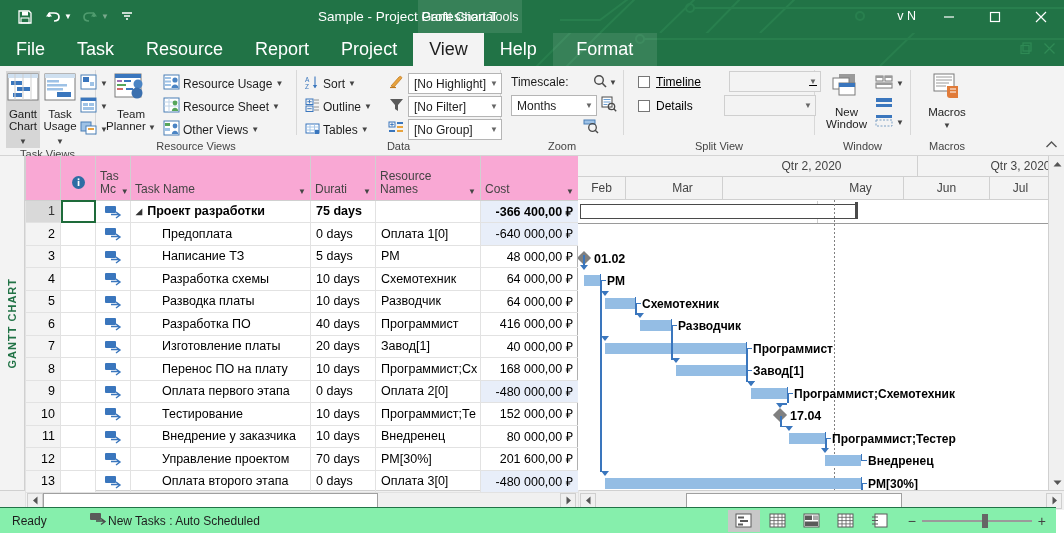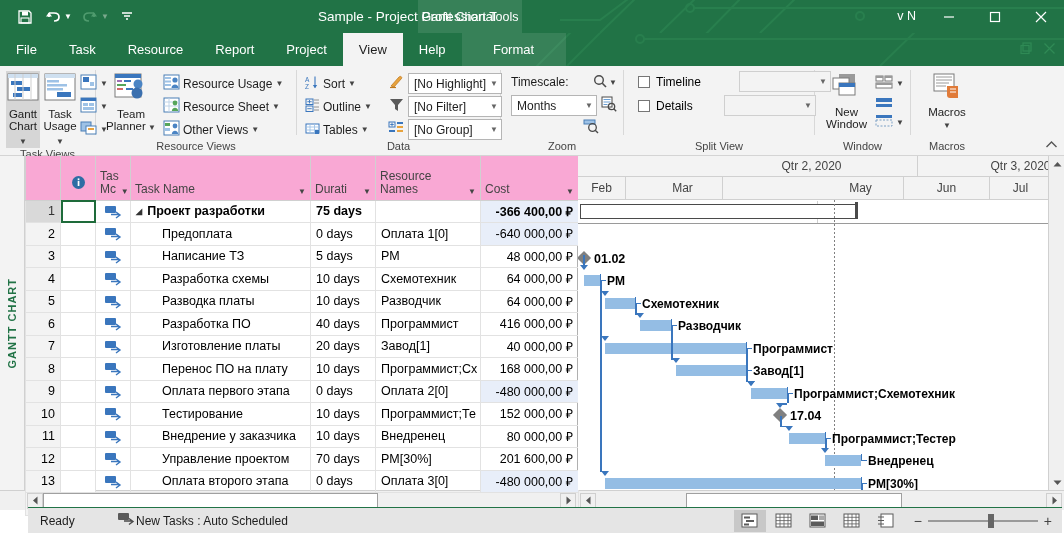--- a/index.html
+++ b/index.html
@@ -43,21 +43,21 @@
   .wc { width:46px; height:33px; display:flex; align-items:center; justify-content:center; color:#fff;}
 
   
   .tabbar {
     position:relative; height:33px; background:#217346; display:flex; align-items:flex-end;
     overflow:hidden;
   }
   .tabbar .tb-deco { opacity:.5; }
   .tab {
     height:33px; padding:0 16px; display:flex; align-items:center;
-    color:#fff; font-size:13px; z-index:2; white-space:nowrap;
+    color:#fff; font-size:18px; z-index:2; white-space:nowrap;
   }
   .tab.active { background:#f3f3f3; color:#1d1d1d; }
   .tab.ctxformat { width:104px; justify-content:center; padding:0;
     background: rgba(255,255,255,0.10); }
   .tellme { display:flex; align-items:center; gap:7px; color:#fff; font-size:12.5px;
             margin-left:22px; z-index:2; height:33px;}
   .tabbar-right { position:absolute; right:8px; top:0; display:flex; align-items:center; gap:10px; height:33px; z-index:3;}
 
   
   .ribbon {
@@ -171,23 +171,23 @@
   .vs-btn { width:16px; height:16px; background:#f0f0f0; display:flex;align-items:center;justify-content:center;}
   .vs-btn.bottom { position:absolute; bottom:0; }
   .hscroll-row { height:20px; background:#f0f0f0; border-top:1px solid #d0d0d0; display:flex; align-items:center;}
   .hs-wrap { position:relative; height:18px; display:flex; align-items:center; }
   .hs-btn { width:16px;height:16px; background:#f0f0f0; border:1px solid #cfcfcf; display:flex;align-items:center;justify-content:center;}
   .hs-thumb { height:16px; background:#fff; border:1px solid #a0a0a0; }
   .hs-track { height:16px; background:#f0f0f0; }
 
   
   .statusbar {
-    position:absolute; left:0; right:2px; bottom:0; height:26px; background:#e5e5e5;
+    position:absolute; left:0; right:8px; bottom:0; height:26px; background:#86efac;
     border-top:1px solid #217346; display:flex; align-items:center;
-    font-size:12px; color:#1d1d1d;margin-left:28px;
+    font-size:12px; color:#1d1d1d;
   }
   .sb-ready { padding-left:12px; width:90px; }
   .sb-newtasks { display:flex; align-items:center; }
   .sb-right { position:absolute; right:10px; display:flex; align-items:center; gap:2px; }
   .viewbtn { width:32px; height:22px; display:flex; align-items:center; justify-content:center;}
   .viewbtn.active { background:#c8c8c8; }
   .zoomctl { display:flex; align-items:center; gap:6px; margin-left:10px; }
   .zslider { position:relative; width:110px; height:14px; display:flex; align-items:center;}
   .zline { width:110px; height:2px; background:#9a9a9a;}
   .zthumb { position:absolute; left:60px; width:6px; height:14px; background:#666;}
@@ -562,21 +562,21 @@
               </svg>
           </span>
         </div>
       </div>
       <div class="rgroup-title">Zoom</div>
     </div>
     <div class="rsep"></div>
 
     <div class="rgroup" style="width:190px;">
       <div class="rgroup-body" style="flex-direction:column; padding-left:14px; gap:3px;">
-        <div style="display:flex; align-items:center; gap:25px;">
+        <div style="display:flex; align-items:center; gap:15px;text-decoration:underline;">
           <div class="chk" style="width:76px;">
             <span class="chkbox"></span>
             <span class="txt">Timeline</span>
           </div>
           <div class="combo" style="width:92px; border-color:#cfcfcf; background:#f3f3f3;">
             <span></span>
             <span class="car">▼</span>
           </div>
         </div>
         <div style="display:flex; align-items:center; gap:10px;">

